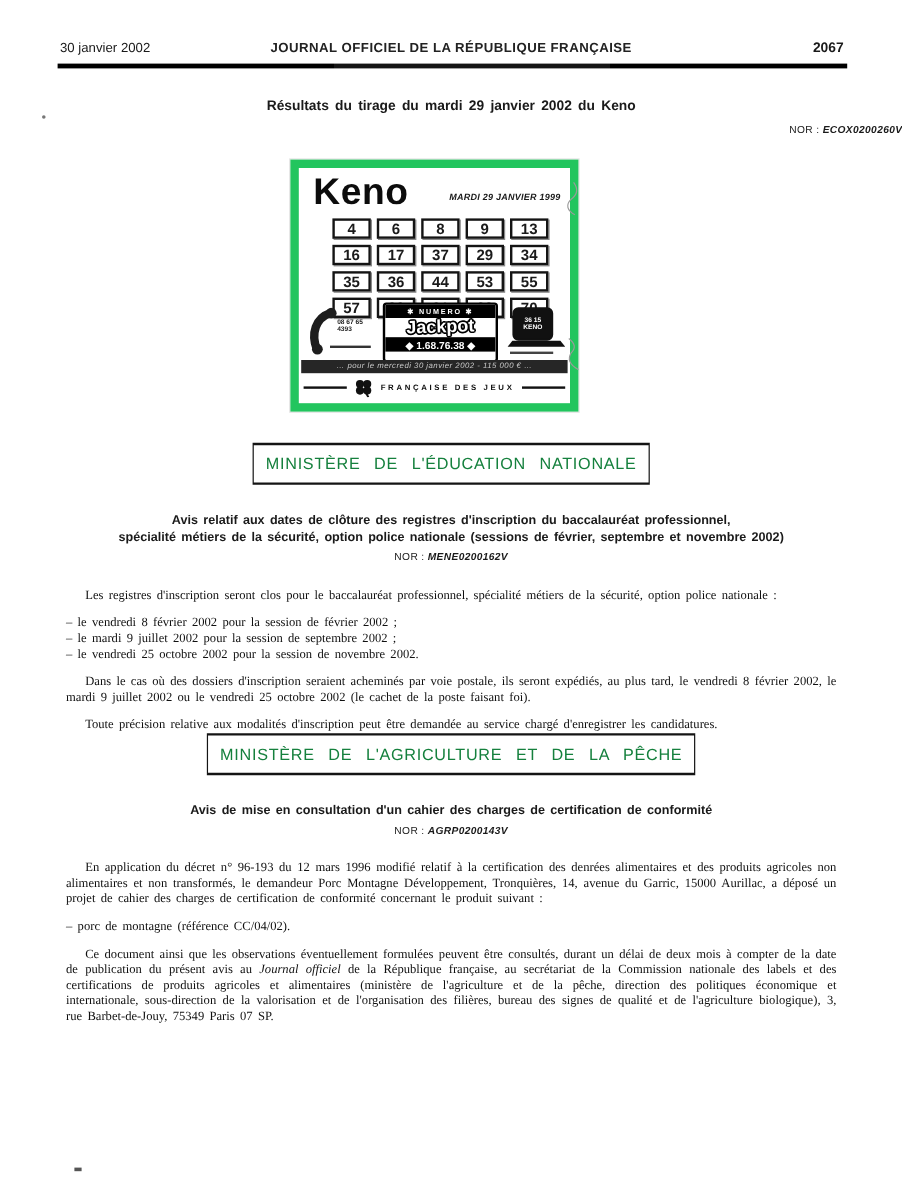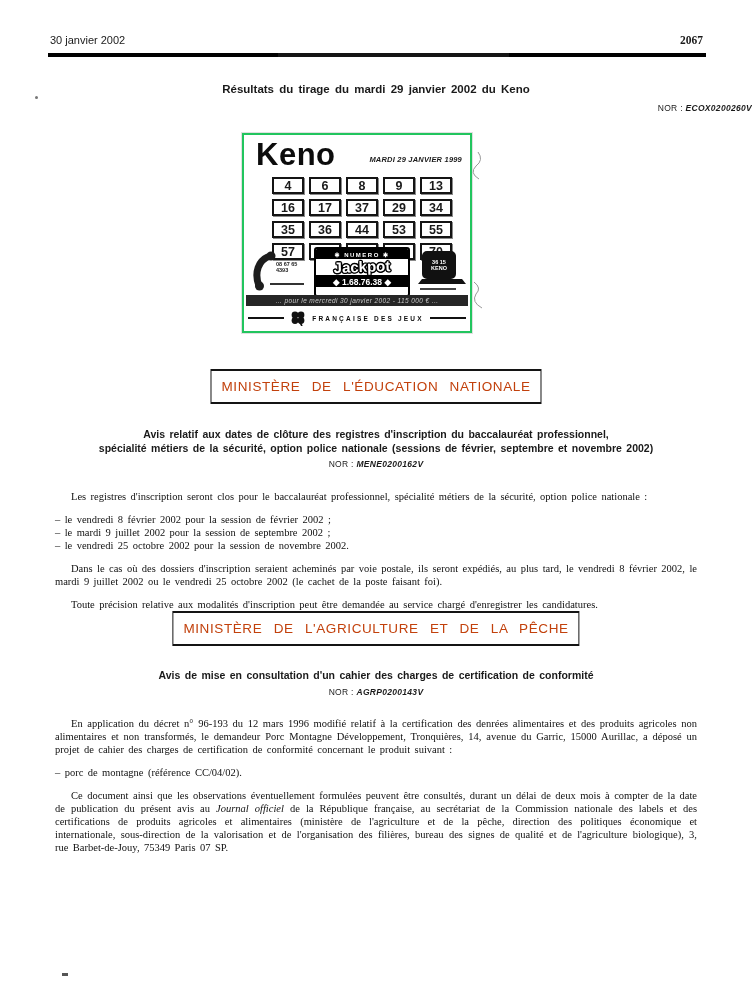--- a/index.html
+++ b/index.html
@@ -2,31 +2,31 @@
 <html><head>
 <meta charset="utf-8">
 <style>
   html,body{margin:0;padding:0;width:752px;height:990px;overflow:hidden;background:#fff;}
   body{font-family:"Liberation Serif",serif;color:#1a1a1a;position:relative;}
   .page{position:absolute;inset:0;background:#fff;}
 
   
   .hdr-date{position:absolute;top:34px;left:50px;font-family:"Liberation Sans",sans-serif;font-size:11px;font-weight:400;}
   .hdr-title{position:absolute;top:34px;left:0;width:100%;text-align:center;font-family:"Liberation Sans",sans-serif;font-size:11px;font-weight:700;letter-spacing:.4px;color:#222;}
-  .hdr-page{position:absolute;top:34px;right:49px;font-family:Liberation Serif, serif;font-size:11.5px;font-weight:700;}
+  .hdr-page{position:absolute;top:34px;right:49px;font-family:Liberation Sans, sans-serif;font-size:11.5px;font-weight:700;}
   .hdr-rule{position:absolute;top:53px;left:48px;width:658px;height:3.5px;background:linear-gradient(90deg,#000 0 35%,#151515 35% 70%,#000 70%);}
 
   
   .keno-title{position:absolute;top:83px;left:0;width:100%;text-align:center;font-family:"Liberation Sans",sans-serif;font-weight:700;font-size:11.5px;word-spacing:2px;}
   .nor{font-family:"Liberation Sans",sans-serif;font-size:8.5px;letter-spacing:.3px;}
   .nor i{font-weight:700;}
   .nor-keno{position:absolute;top:103px;left:0;width:100%;text-align:right;}
 
   
-  .ticket{position:absolute;left:242px;top:133px;width:226px;height:196px;border:2px solid #22c55e;background:#fff;box-shadow:0 0 0 1px rgba(0,0,0,.12);}
+  .ticket{position:absolute;left:242px;top:133px;width:226px;height:196px;border:7px solid #22c55e;background:#fff;box-shadow:0 0 0 1px rgba(0,0,0,.12);}
   .kbrand{position:absolute;left:12px;top:2px;font-family:"Liberation Sans",sans-serif;font-weight:900;font-size:31px;letter-spacing:.5px;color:#0c0c0c;}
   .kdate{position:absolute;right:8px;top:20px;font-family:"Liberation Sans",sans-serif;font-style:italic;font-weight:700;font-size:7.5px;letter-spacing:.2px;}
   .kgrid{position:absolute;left:28px;top:42px;display:grid;grid-template-columns:repeat(5,32px);grid-auto-rows:17px;gap:5px;}
   .kcell{border:2px solid #141414;background:#fff;display:flex;align-items:center;justify-content:center;font-family:"Liberation Sans",sans-serif;font-weight:700;font-size:12.5px;box-shadow:1px 1px 0 #8a8a8a;}
 
   .kphone{position:absolute;left:6px;top:116px;width:56px;height:42px;}
   .kphone .nums{position:absolute;left:26px;top:10px;font-family:"Liberation Sans",sans-serif;font-weight:700;font-size:5.5px;line-height:6px;}
   .kphone .smudge{position:absolute;left:20px;top:32px;width:34px;height:2px;background:#333;}
 
   .jack{position:absolute;left:70px;top:112px;width:92px;height:46px;border:2px solid #000;background:#fff;text-align:center;border-radius:3px;overflow:hidden;}
@@ -42,21 +42,21 @@
   .mtl-smudge{position:absolute;left:8px;top:39px;width:36px;height:2px;background:#444;}
 
   .kbanner{position:absolute;left:2px;right:2px;top:160px;height:11px;background:#262626;color:#c9c9c9;font-family:"Liberation Sans",sans-serif;
     font-size:6.5px;font-style:italic;line-height:11px;text-align:center;letter-spacing:.4px;white-space:nowrap;overflow:hidden;filter:blur(.3px);}
   .tfoot{position:absolute;left:4px;right:4px;top:175px;display:flex;align-items:center;justify-content:center;gap:6px;}
   .tf-line{height:1.8px;background:#111;flex:1;max-width:58px;}
   .tf-text{font-family:"Liberation Sans",sans-serif;font-weight:700;font-size:6.5px;letter-spacing:2.2px;color:#0d0d0d;white-space:nowrap;}
 
   
   .mbox{position:absolute;left:50%;transform:translateX(-50%);border:2px solid #141414;border-left-width:1.5px;border-right-width:1.5px;
-    padding:8px 10px;font-family:"Liberation Sans",sans-serif;font-size:13.5px;letter-spacing:.6px;word-spacing:7px;white-space:nowrap;color:#c2410c;background:#fff;}
+    padding:8px 10px;font-family:"Liberation Sans",sans-serif;font-size:13.5px;letter-spacing:.6px;word-spacing:7px;white-space:nowrap;color:#15803d;background:#fff;}
   .mbox-edu{top:369px;}
   .mbox-agri{top:611px;}
 
   .sec-title{position:absolute;left:40px;width:672px;text-align:center;font-family:"Liberation Sans",sans-serif;font-weight:700;font-size:10.5px;line-height:13.5px;word-spacing:1.5px;}
   .edu-title{top:428px;}
   .agri-title{top:669px;}
   .nor-edu{position:absolute;top:459px;left:0;width:100%;text-align:center;}
   .nor-agri{position:absolute;top:687px;left:0;width:100%;text-align:center;}
 
   
@@ -69,20 +69,21 @@
   
   .speck{position:absolute;background:#777;border-radius:50%;}
   .artifact{position:absolute;color:#999;}
 </style>
 </head>
 <body>
 
 <div class="page">
 
   <div class="hdr-date">30 janvier 2002</div>
+  <div class="hdr-title">JOURNAL OFFICIEL DE LA RÉPUBLIQUE FRANÇAISE</div>
   <div class="hdr-page">2067</div>
   <div class="hdr-rule"></div>
 
   <div class="keno-title">Résultats du tirage du mardi 29 janvier 2002 du Keno</div>
   <div class="nor nor-keno">
     <span>NOR :</span>
     <i>ECOX0200260V</i>
   </div>
 
   <div class="ticket">

